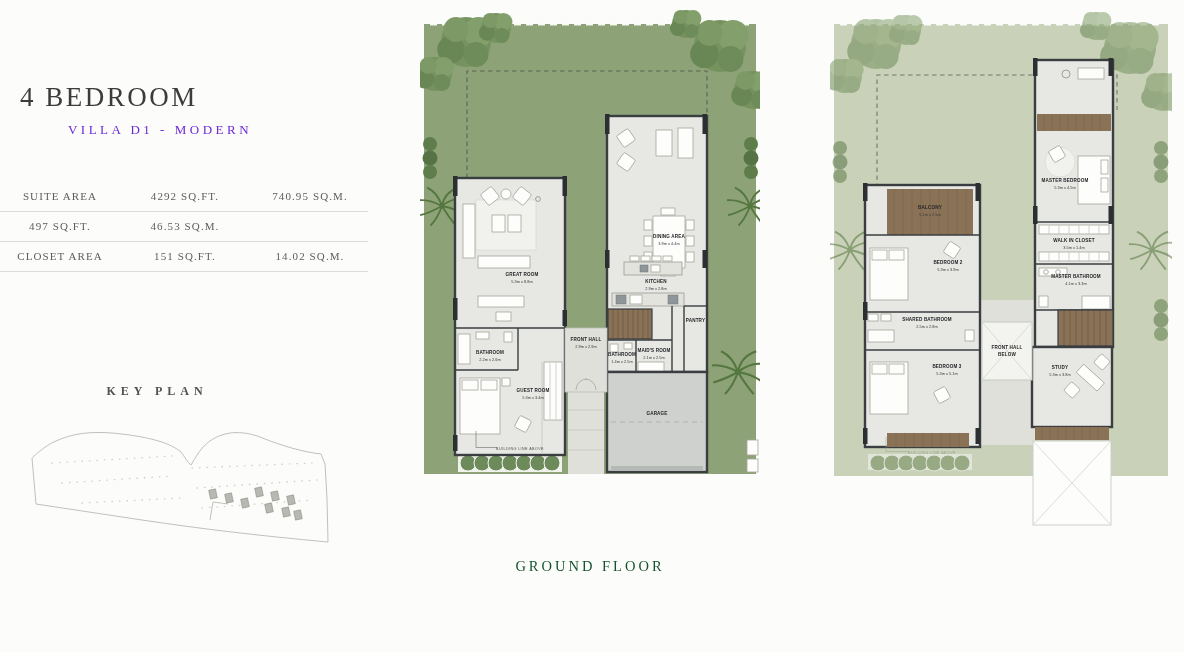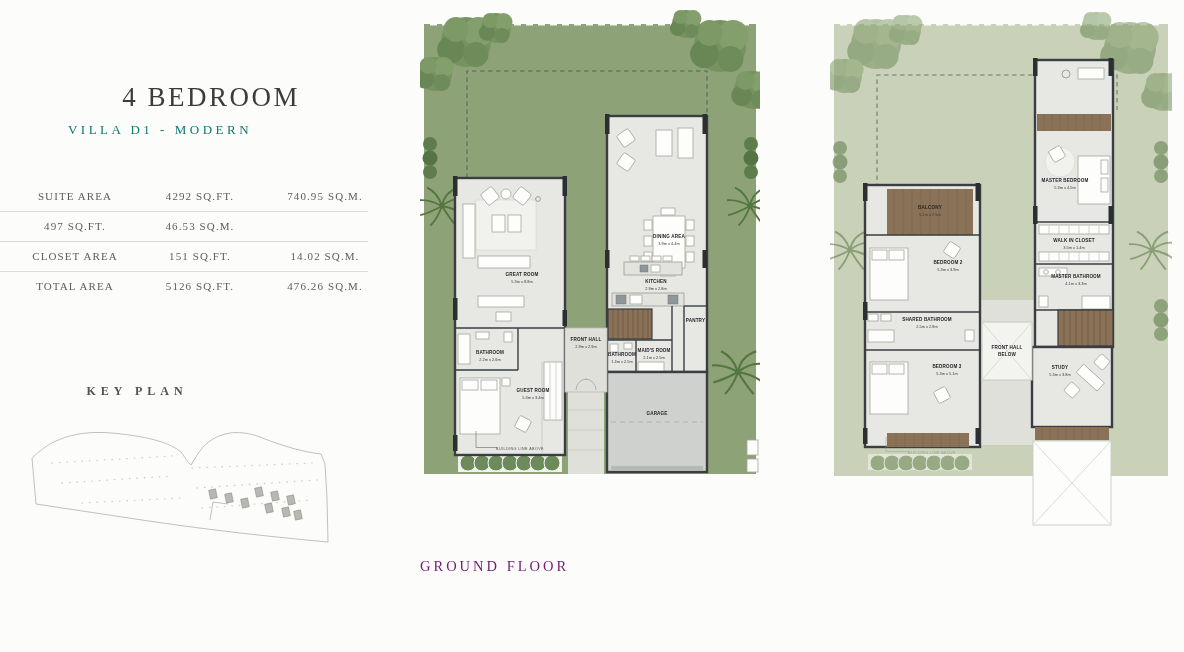--- a/index.html
+++ b/index.html
@@ -5,41 +5,41 @@
   :root{
     --bg:#fcfcfa; --ink:#3c3c3c; --muted:#5d5d5b; --rule:#dcdcd7;
     --lawn:#8da277; --lawn-faded:#c9d1b9; --slab:#e7e8e4; --garage-slab:#ced1ce;
     --wall:#3a3e41; --wood:#8a7257; --path:#dfe0da;
   }
   *{margin:0;padding:0;box-sizing:border-box}
   body{background:#ffffff;font-family:"Liberation Serif",serif}
   .page{position:relative;width:1184px;height:652px;background:var(--bg);overflow:hidden}
 
   
-  .title{position:absolute;left:20px;top:82px;width:280px;text-align:right;
+  .title{position:absolute;left:20px;top:82px;width:280px;text-align:left;
          font-size:27px;font-weight:400;letter-spacing:2.5px;color:var(--ink)}
   .subtitle{position:absolute;left:20px;top:122px;width:280px;text-align:center;
-         font-size:13px;font-weight:400;letter-spacing:3.5px;color:#0f766e}
+         font-size:13px;font-weight:400;letter-spacing:3.5px;color:#6d28d9}
   .area-table{position:absolute;left:0;top:182px;width:368px}
   .area-row{display:grid;grid-template-columns:118px 132px 118px;align-items:center;
-         min-height:30px;border-bottom:1px solid var(--rule);padding:2px 16px}
+         min-height:30px;border-bottom:1px solid var(--rule);padding:2px 1px}
   .area-row.last{border-bottom:none}
   .area-row span{display:block;text-align:center;font-size:11px;letter-spacing:1.1px;
          color:var(--muted);line-height:1.25}
-  .keyplan-title{position:absolute;left:12px;top:384px;width:250px;text-align:center;
+  .keyplan-title{position:absolute;left:32px;top:384px;width:250px;text-align:center;
          font-size:12px;letter-spacing:5px;color:#525252}
   .keyplan-svg{position:absolute;left:22px;top:408px}
 
   
   .plan{position:absolute}
   .plan-ground{left:420px;top:10px;width:340px}
   .plan-first{left:830px;top:10px;width:342px}
   .plan svg{display:block}
-  .plan figcaption{position:absolute;left:0;top:548px;width:100%;
-         font-size:14.5px;letter-spacing:3px;color:#701a75}
+  .plan figcaption{position:absolute;left:0;top:548px;width:100%;text-align:center;
+         font-size:14.5px;letter-spacing:3px;color:#14532d}
 
   
   .lawn{fill:var(--lawn)}
   .lawn-faded{fill:var(--lawn-faded)}
   .slab{fill:var(--slab);stroke:var(--wall);stroke-width:2.4}
   .garage{fill:var(--garage-slab);stroke:var(--wall);stroke-width:2.4}
   .part{stroke:var(--wall);stroke-width:1.4}
   .part-thin{stroke:#b5b8b2;stroke-width:.6}
   .furn{fill:#fdfdfb;stroke:#a5a59f;stroke-width:.8}
   .rug{fill:#f1f1ee;stroke:#d7d7d2;stroke-width:.7}
@@ -79,25 +79,20 @@
         <span>740.95 SQ.M.</span>
       </div>
       <div class="area-row">
         <span>497 SQ.FT.</span>
         <span>46.53 SQ.M.</span>
       </div>
       <div class="area-row">
         <span>CLOSET AREA</span>
         <span>151 SQ.FT.</span>
         <span>14.02 SQ.M.</span>
-      </div>
-      <div class="area-row last">
-        <span>TOTAL AREA</span>
-        <span>5126 SQ.FT.</span>
-        <span>476.26 SQ.M.</span>
       </div>
     </div>
 
     <h3 class="keyplan-title">KEY PLAN</h3>
 
     <svg class="keyplan-svg" width="330" height="150" viewBox="0 0 330 150">
       <path class="kp-line" d="M14,96 L10,50 C10,50 22,38 34,33 C60,21 88,24 114,28 C138,32 150,37 159,44
            C163,49 165,54 169,57 C174,49 179,38 191,31 C208,21 227,24 243,31
            C261,38 281,44 299,46 L303,56 L305,90"></path>
       <path class="kp-line" d="M14,96 L120,112 C180,121 240,128 306,134 L305,90"></path>

